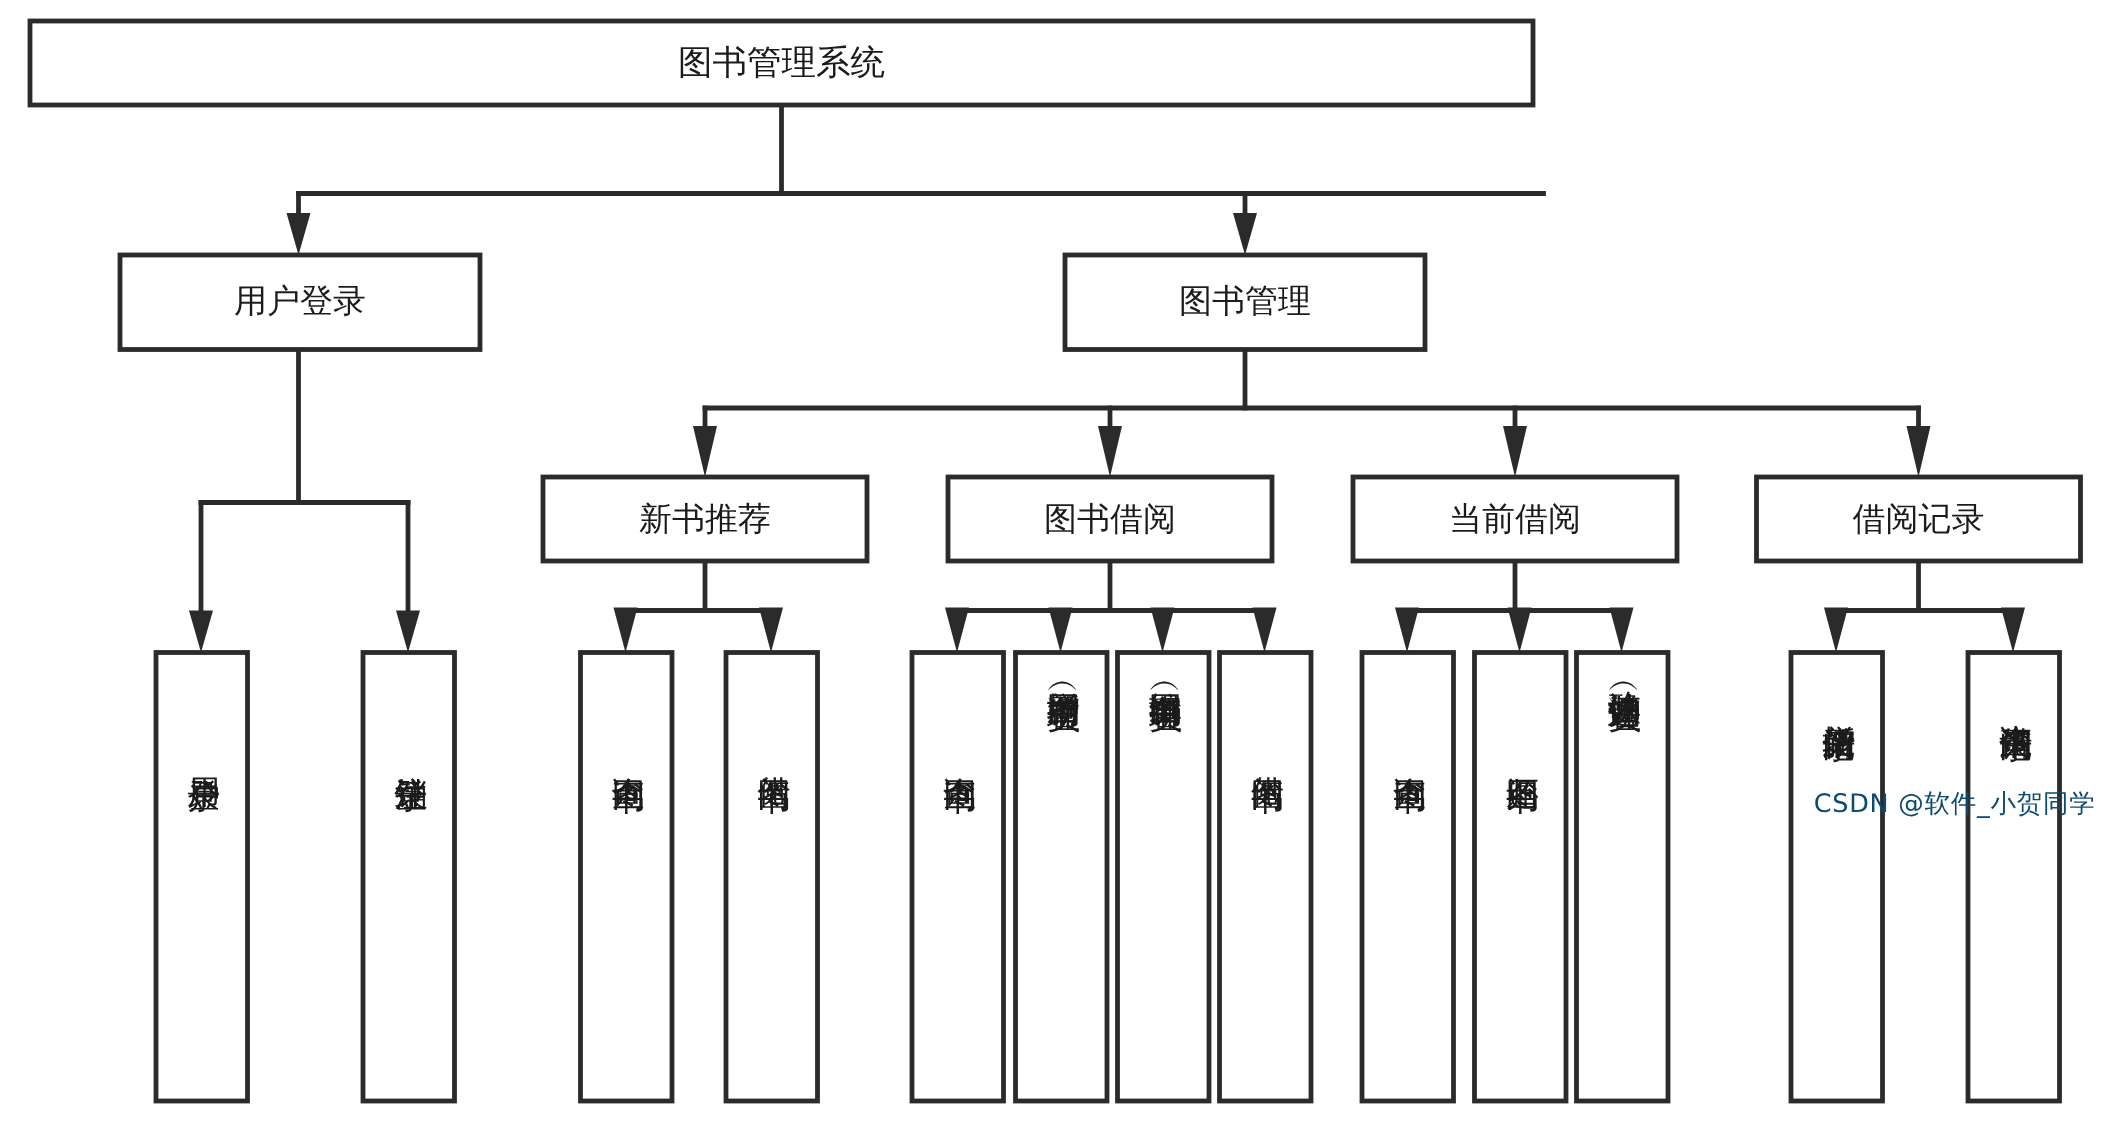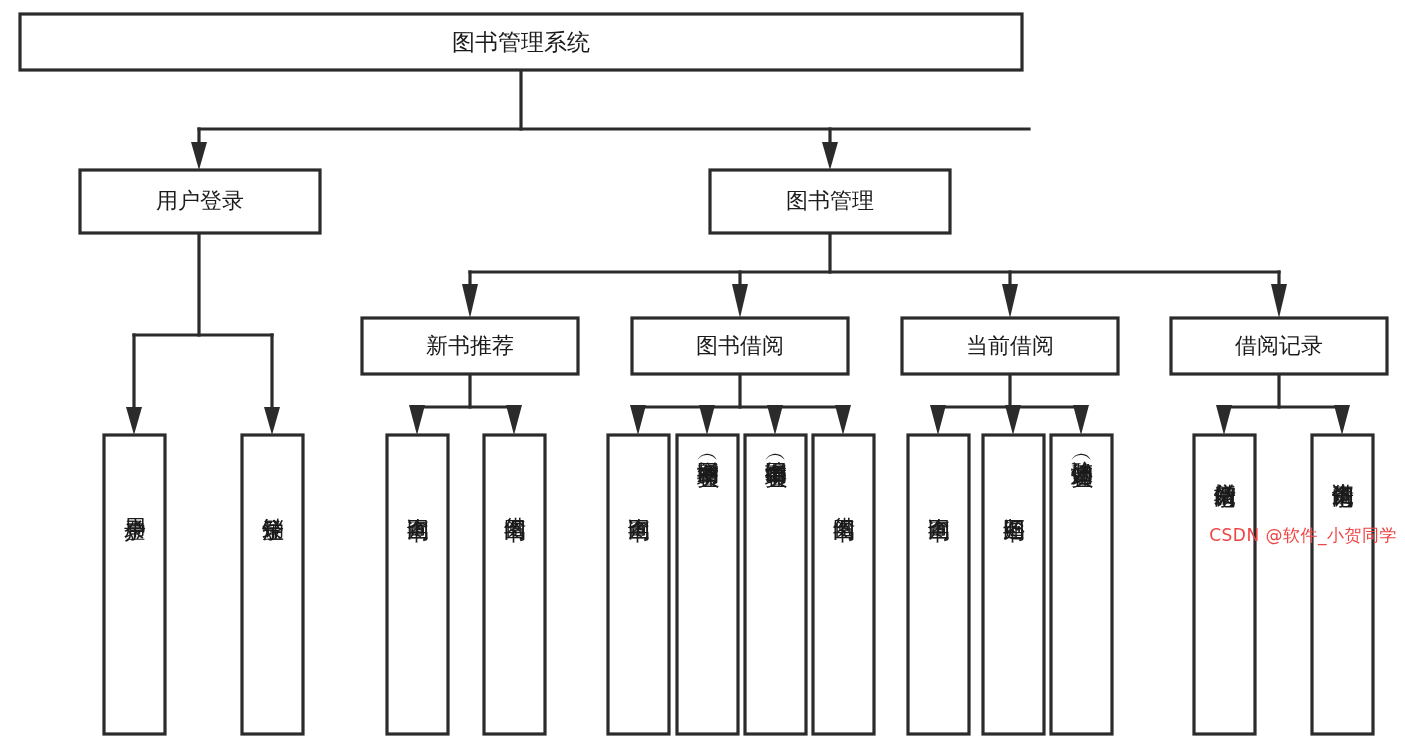--- a/index.html
+++ b/index.html
@@ -33,21 +33,21 @@
     white-space:nowrap;
     transform:translateX(-50%);
     text-align:center;
     pointer-events:none;
   }
   .watermark{
     position:absolute;
     right:8px;bottom:6px;
     font-family:"DejaVu Sans","Liberation Sans",sans-serif;
     font-size:17px;
-    color:#ef4444;
+    color:#0c4a6e;
     letter-spacing:0.5px;
     white-space:nowrap;
   }
 </style>
 </head>
 <body>
 
 <div id="diagram-root">
 
   <svg id="tree-svg" viewBox="0 0 1405 747">

